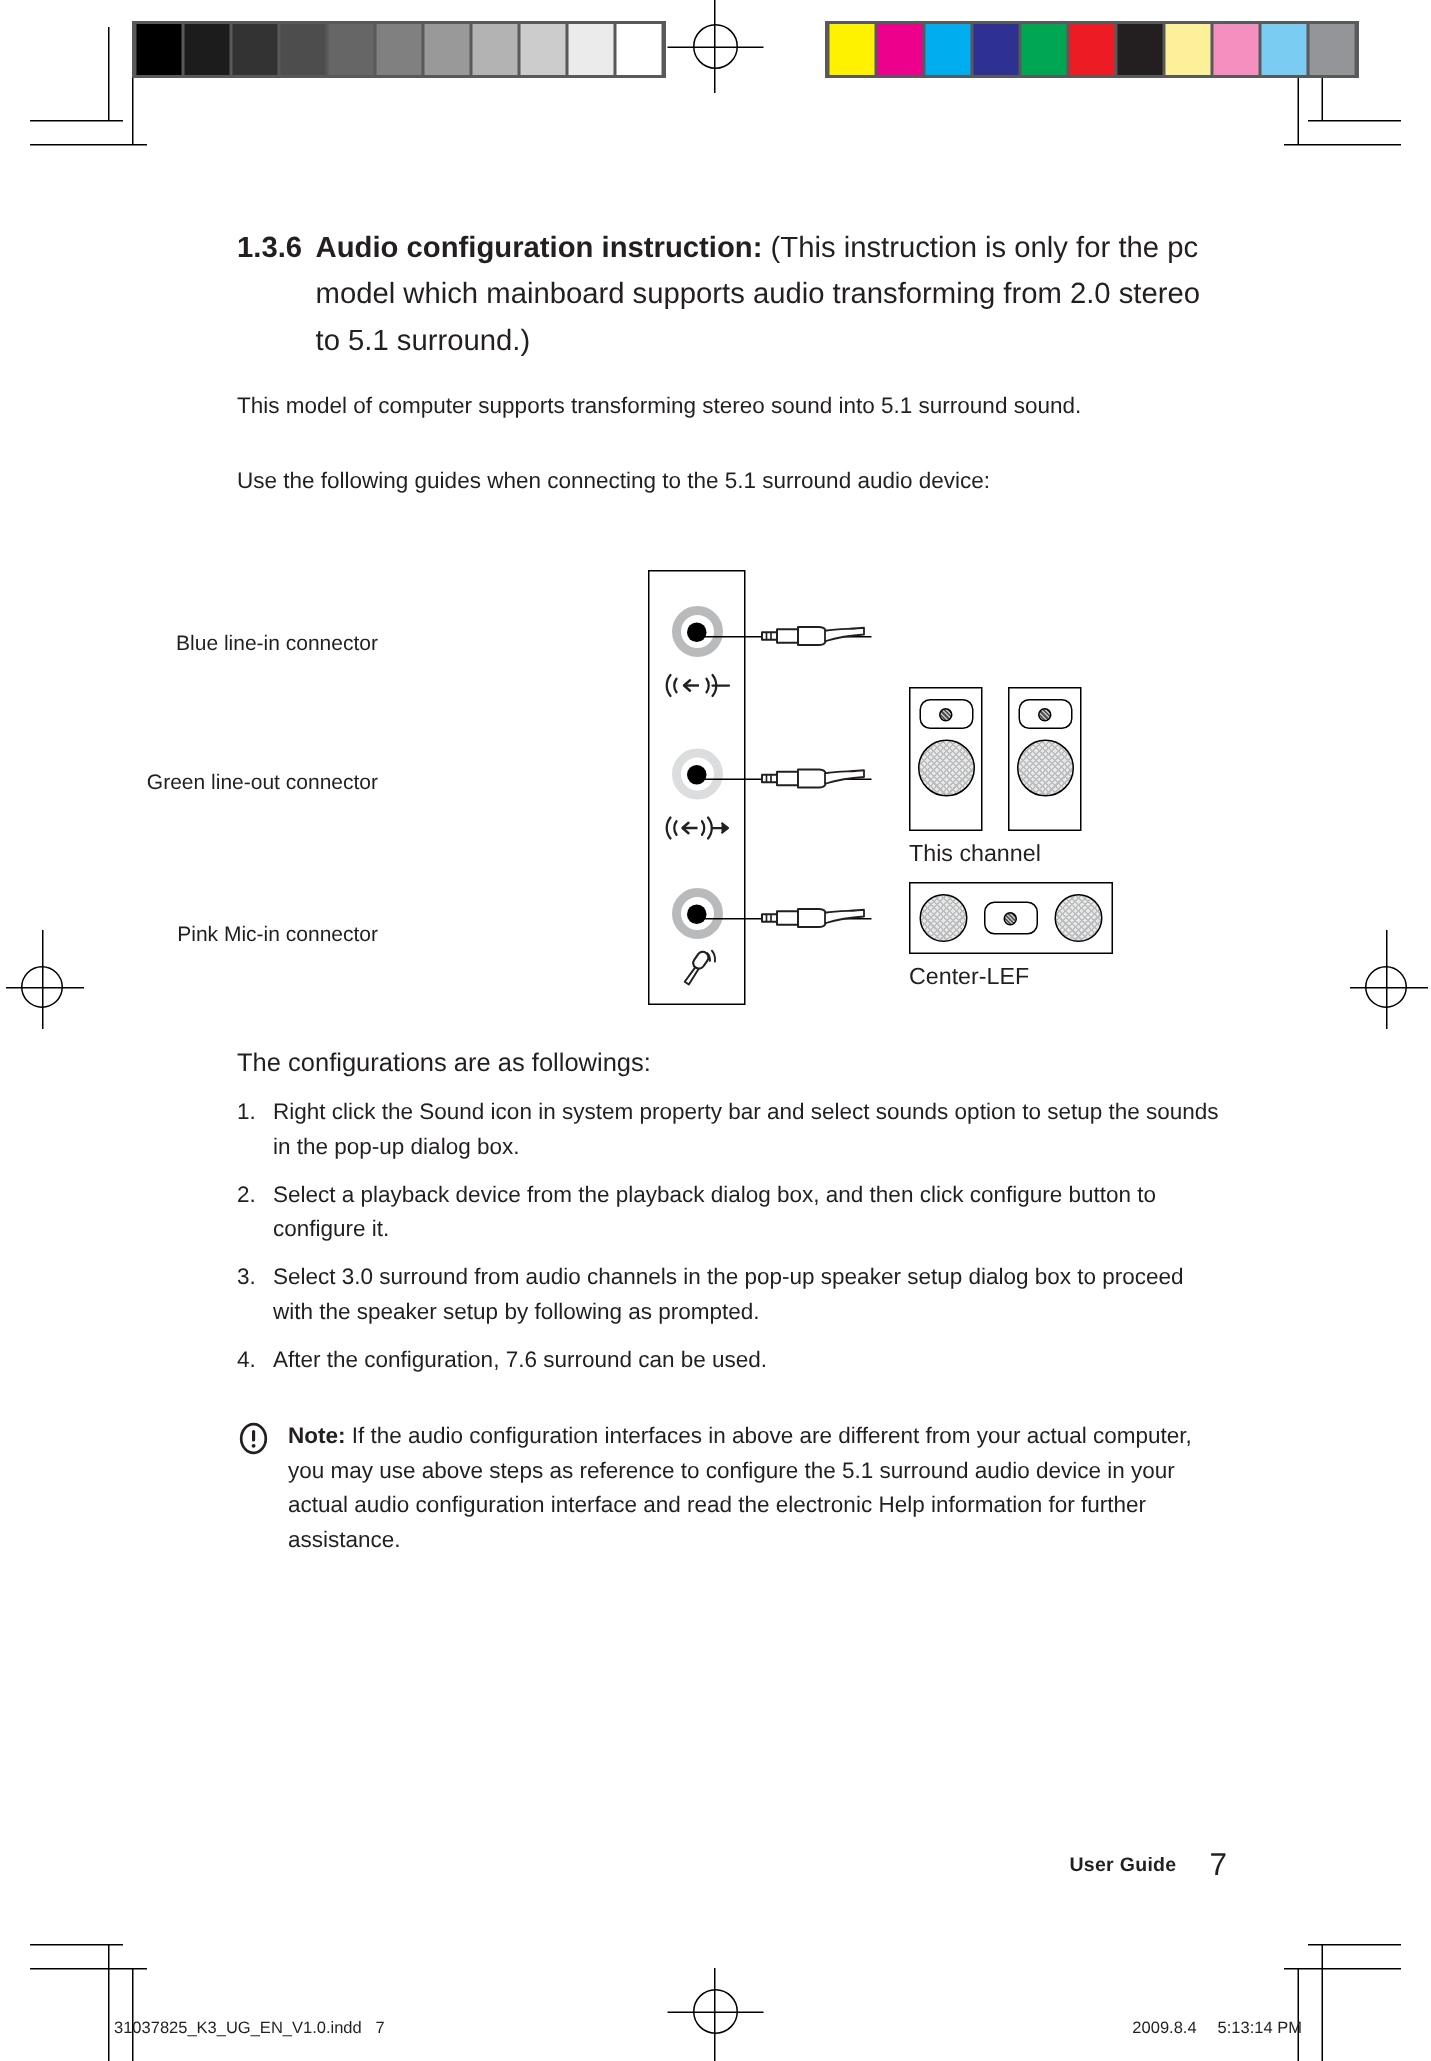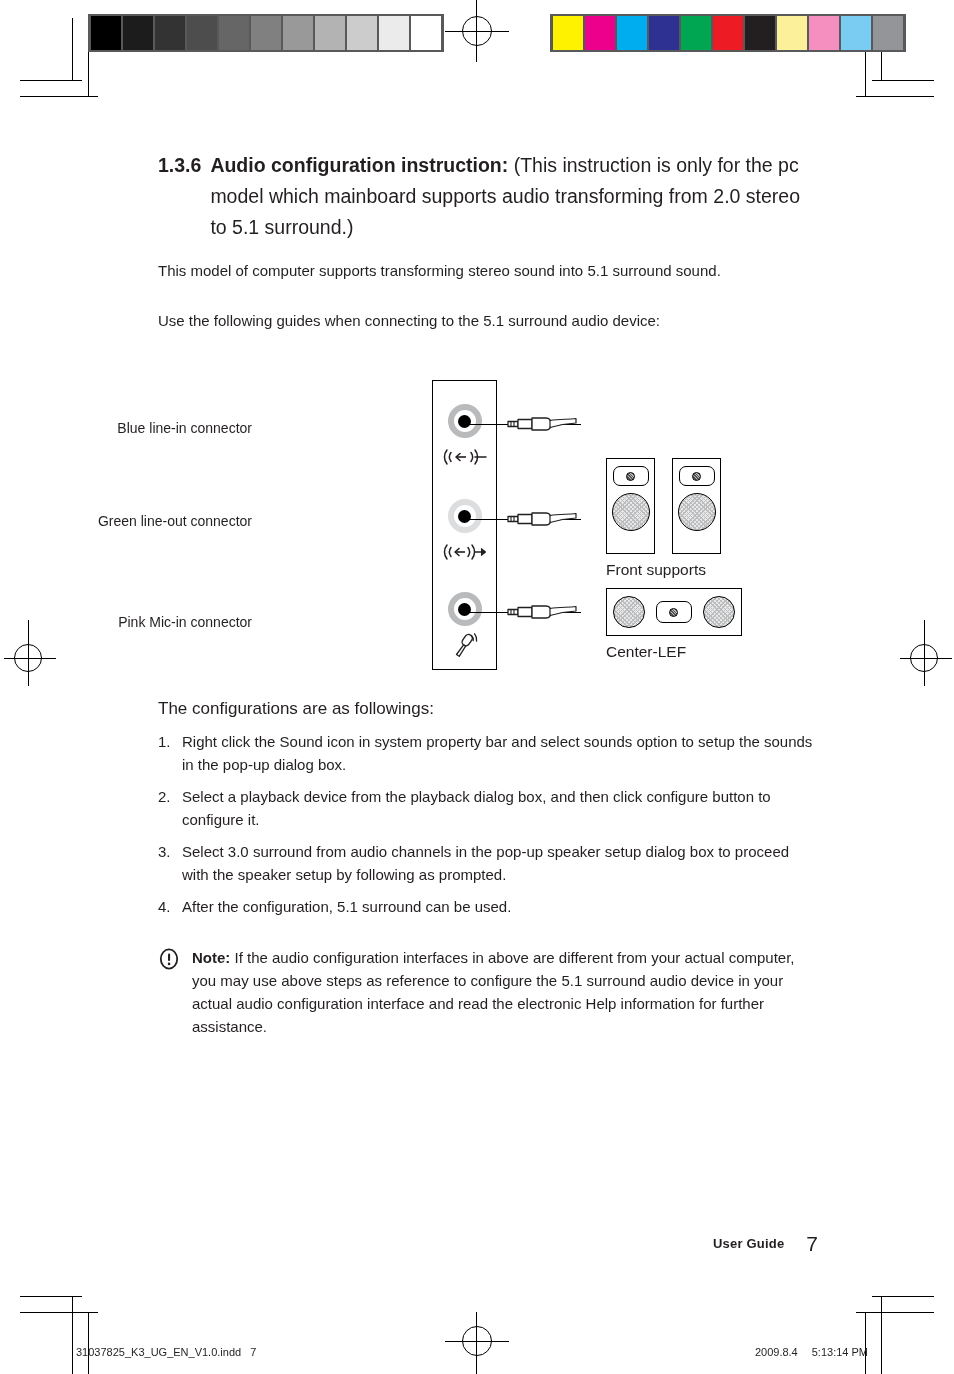--- a/index.html
+++ b/index.html
@@ -345,21 +345,21 @@
             </div>
           <div class="driver" style="width:38px;height:38px;"></div>
         </div>
         <div class="spk-box" style="width:49px;height:96px;padding-top:7px;gap:7px;">
           <div class="tweeter" style="width:36px;height:20px;">
               <div class="dot"></div>
             </div>
           <div class="driver" style="width:38px;height:38px;"></div>
         </div>
       </div>
-      <div class="spk-caption">Front supports</div>
+      <div class="spk-caption">This channel</div>
     </div>
 
     <div class="spk-group" style="left:448px;top:238px;">
       <div class="spk-box" style="width:136px;height:48px;flex-direction:row;justify-content:space-around;align-items:center;">
         <div class="driver" style="width:32px;height:32px;"></div>
         <div class="tweeter" style="width:36px;height:22px;">
             <div class="dot"></div>
           </div>
         <div class="driver" style="width:32px;height:32px;"></div>
       </div>
@@ -378,21 +378,21 @@
     <li>
       <span class="num">2.</span>
       <span>Select a playback device from the playback dialog box, and then click configure button to configure it.</span>
     </li>
     <li>
       <span class="num">3.</span>
       <span>Select 3.0 surround from audio channels in the pop-up speaker setup dialog box to proceed with the speaker setup by following as prompted.</span>
     </li>
     <li>
       <span class="num">4.</span>
-      <span>After the configuration, 5.1 surround can be used.</span>
+      <span>After the configuration, 7.6 surround can be used.</span>
     </li>
   </ol>
 
   <div class="note">
     <div class="note-icon">
       <svg viewBox="0 0 22 22" width="22" height="22">
         <ellipse cx="11" cy="11" rx="8.2" ry="9.6" fill="#fff" stroke="#231f20" stroke-width="1.8"></ellipse>
         <rect x="10" y="5.4" width="2.1" height="7.6" rx="1" fill="#231f20"></rect>
         <circle cx="11.05" cy="15.9" r="1.3" fill="#231f20"></circle>
       </svg>

